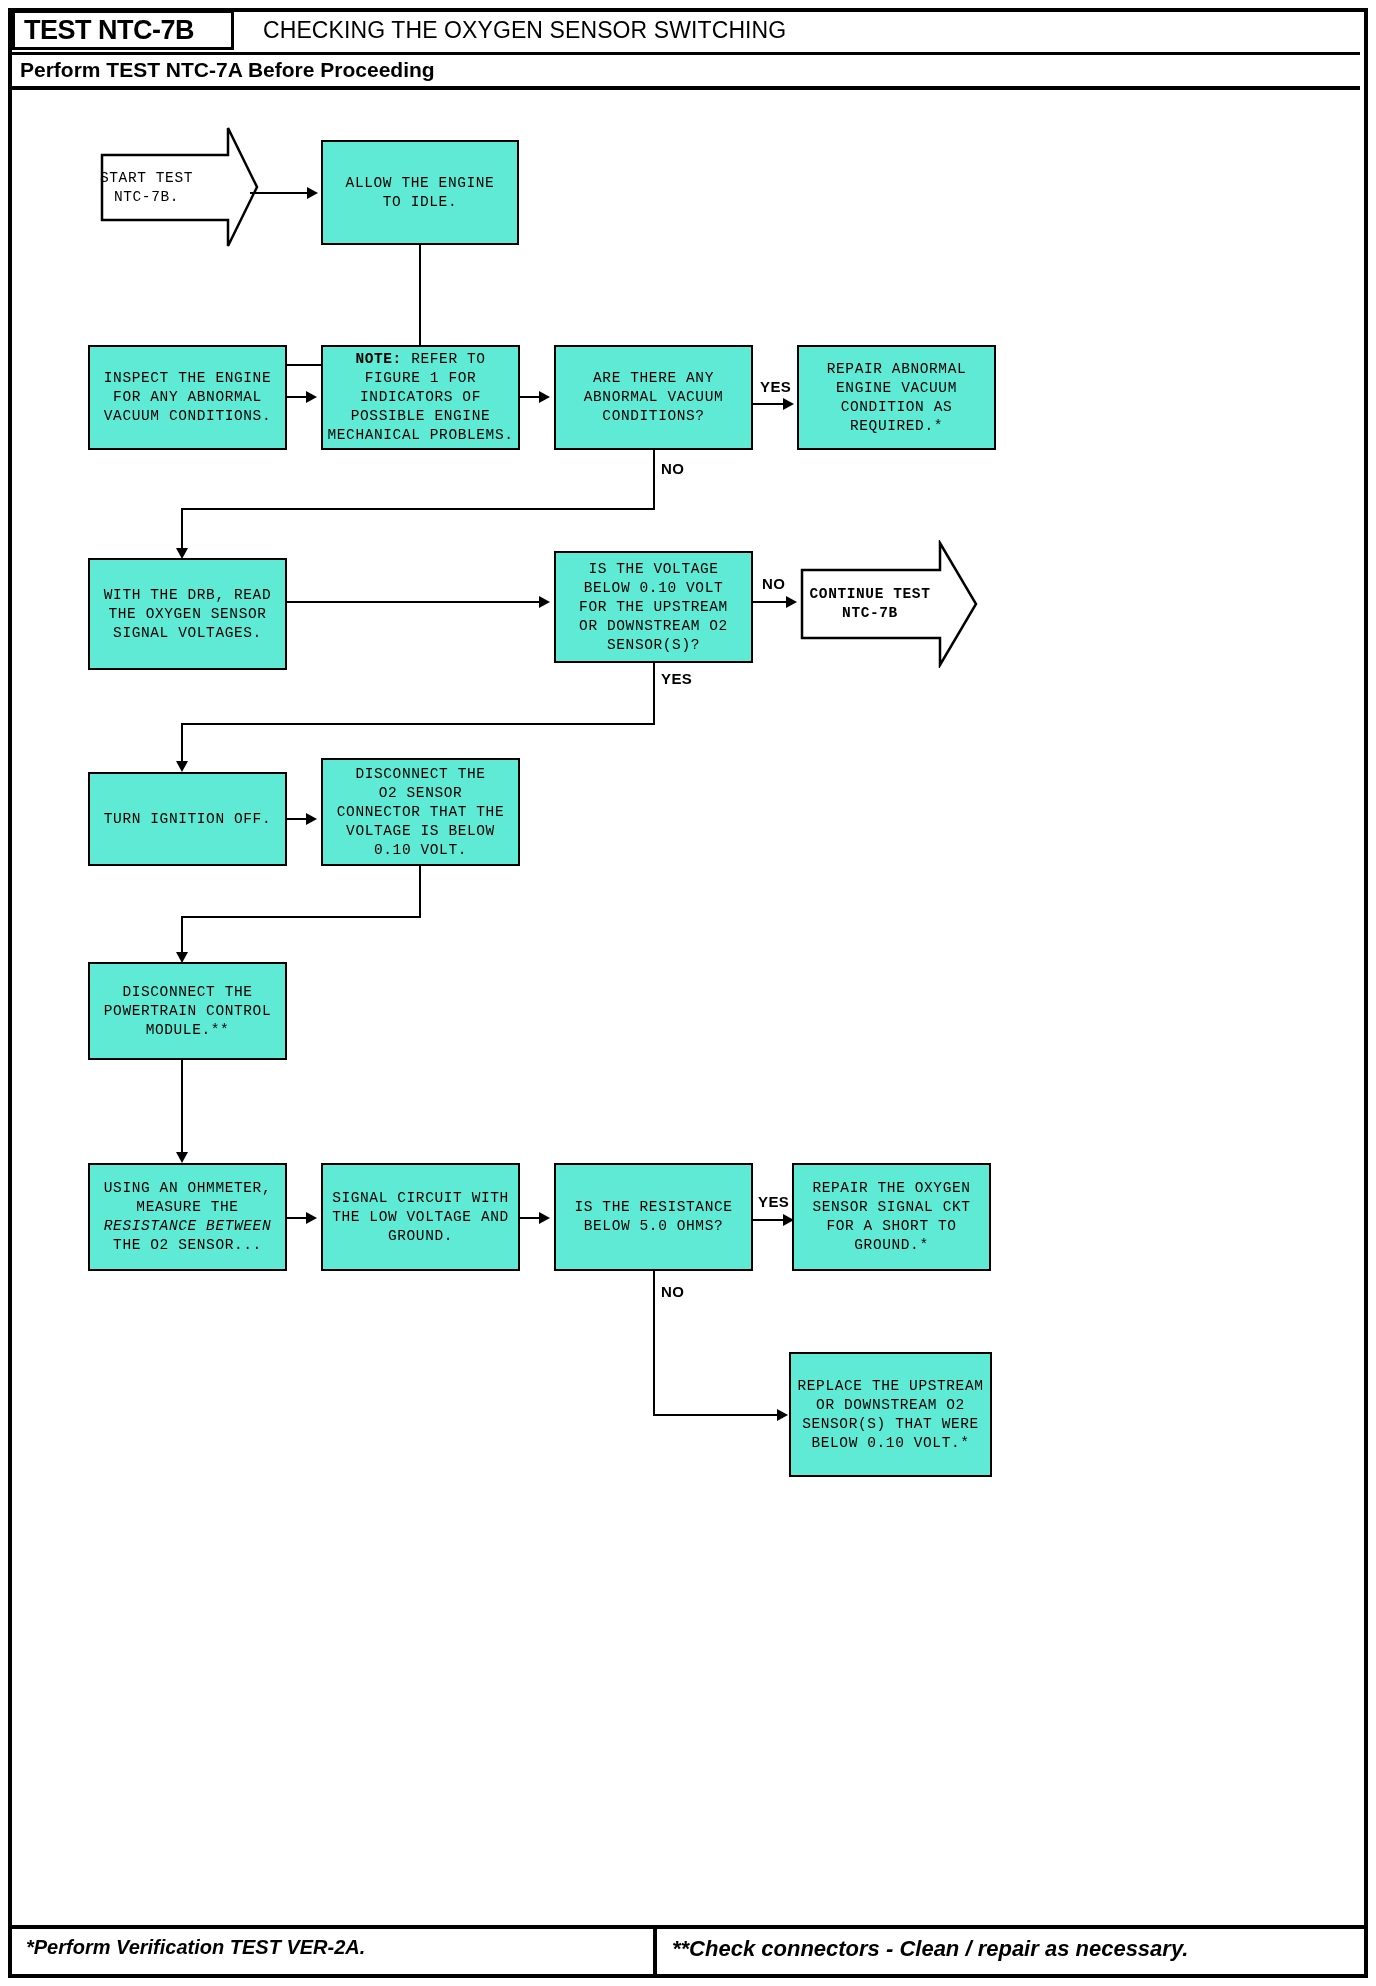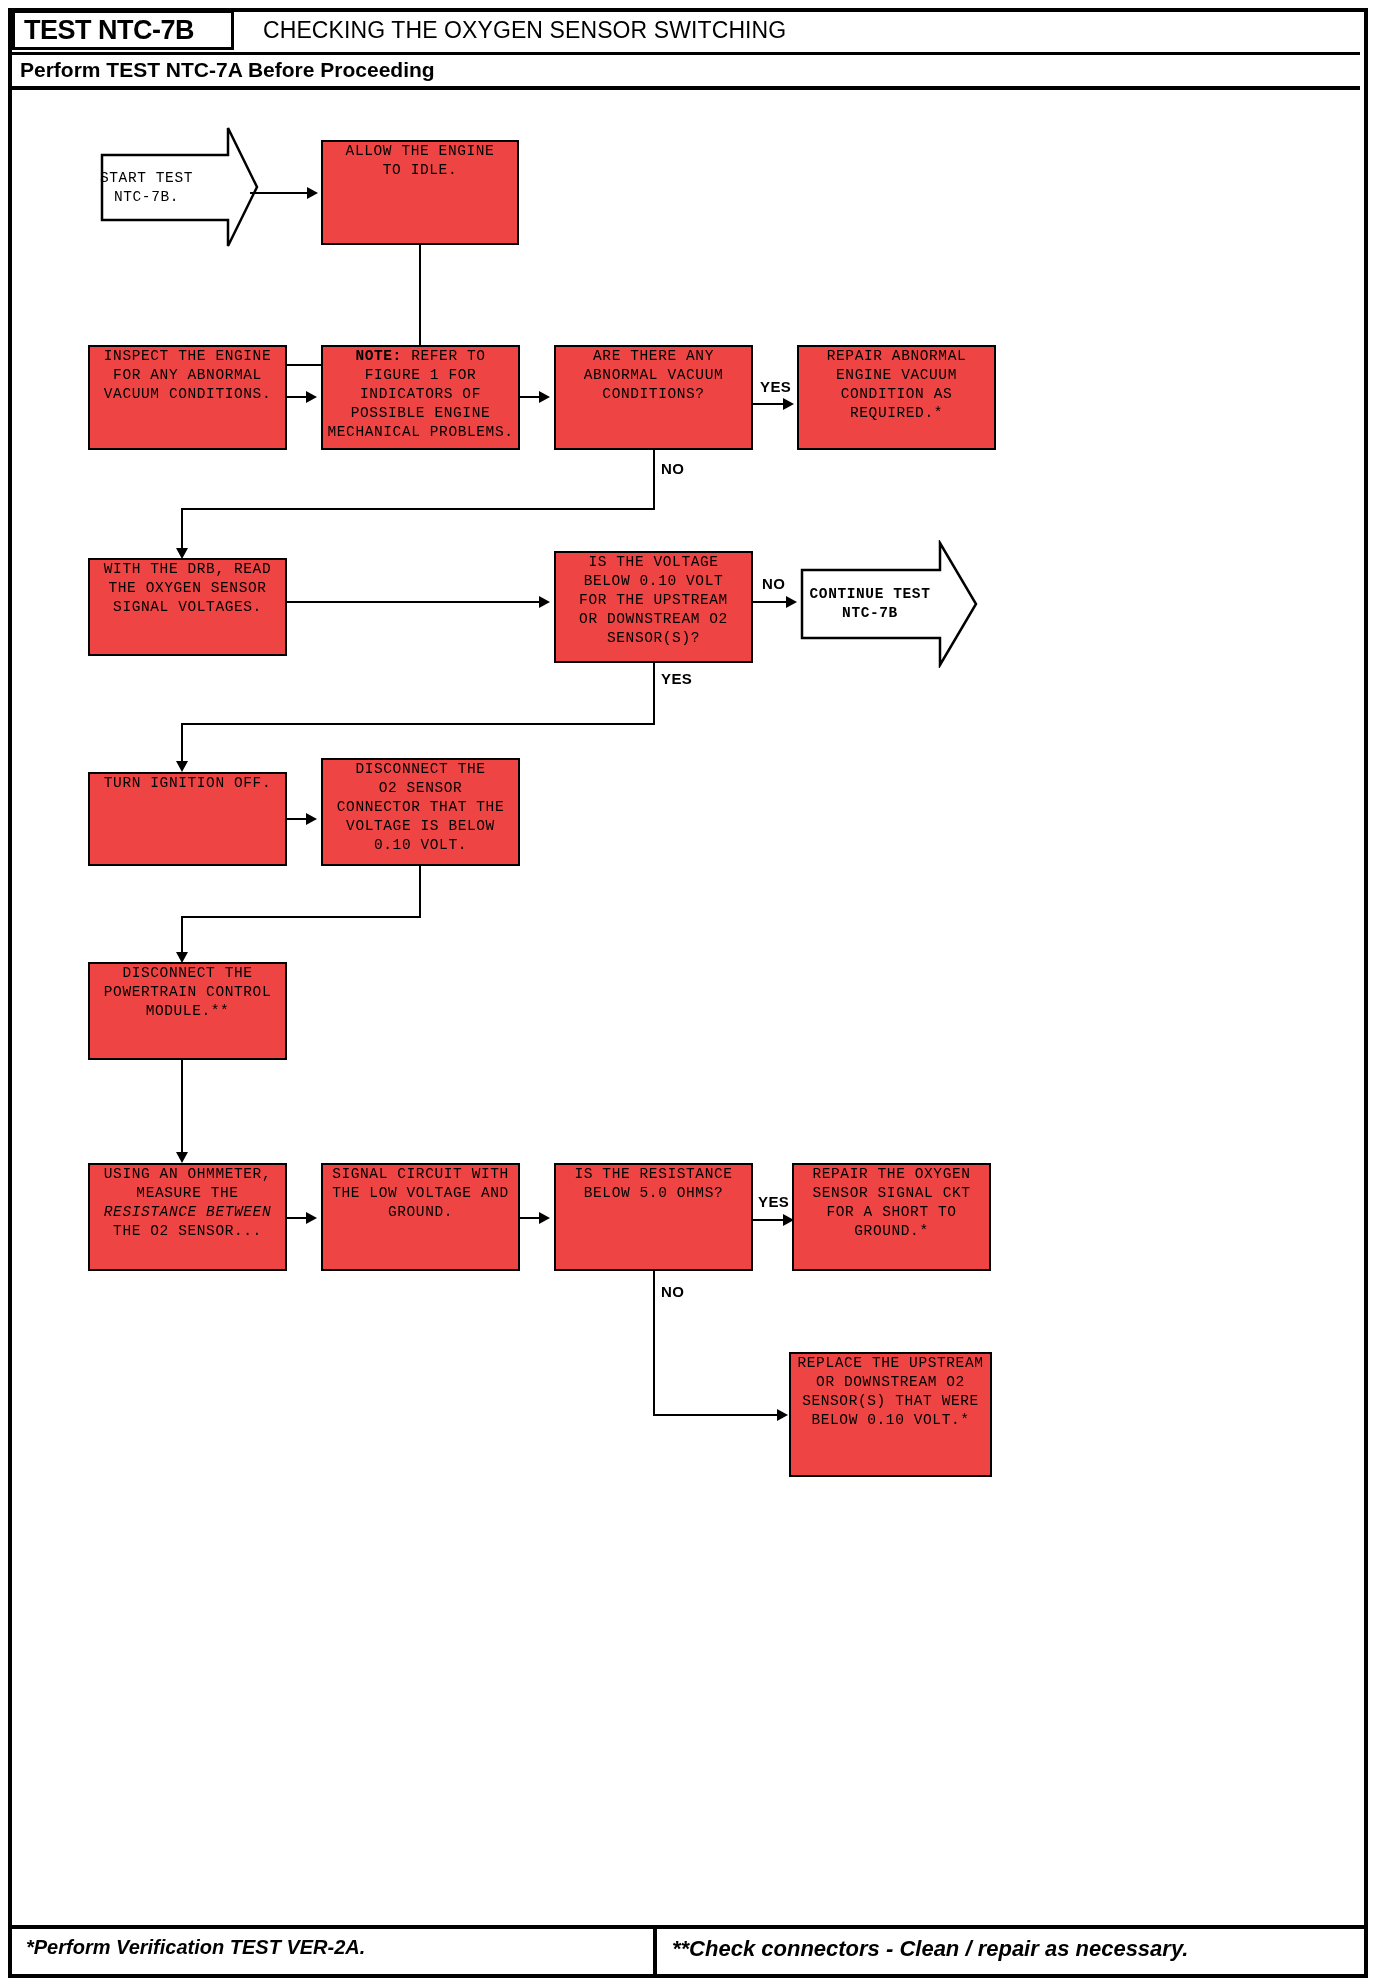--- a/index.html
+++ b/index.html
@@ -128,22 +128,23 @@
     font-size: 22px;
     font-weight: bold;
     font-style: italic;
   }
 
   
   .node {
     position: absolute;
     box-sizing: border-box;
     border: 2px solid #000;
-    background: #ef4444;
+    background: #5eead4;
     display: flex;
+    align-items: center;
     justify-content: center;
     text-align: center;
   }
   .node .txt {
     font-family: "Liberation Mono", monospace;
     font-size: 14.5px;
     line-height: 19px;
     letter-spacing: 0.6px;
     white-space: pre-line;
     padding: 0 4px;
@@ -270,21 +271,21 @@
 CONDITION AS
 REQUIRED.*</div>
   </div>
 
   <div class="vline" style="left:653px;top:450px;height:60px;"></div>
   <div class="edge-label" style="left:661px;top:460px;">NO</div>
   <div class="hline" style="left:181px;top:508px;width:474px;"></div>
   <div class="vline" style="left:181px;top:508px;height:46px;"></div>
   <div class="arrow-d" style="left:176px;top:548px;"></div>
 
-  <div class="node" style="left:88px;top:558px;width:199px;height:98px;">
+  <div class="node" style="left:88px;top:558px;width:199px;height:112px;">
     <div class="txt">WITH THE DRB, READ
 THE OXYGEN SENSOR
 SIGNAL VOLTAGES.</div>
   </div>
 
   <div class="hline" style="left:287px;top:601px;width:255px;"></div>
   <div class="arrow-r" style="left:539px;top:596px;"></div>
 
   <div class="node" style="left:554px;top:551px;width:199px;height:112px;">
     <div class="txt">IS THE VOLTAGE

